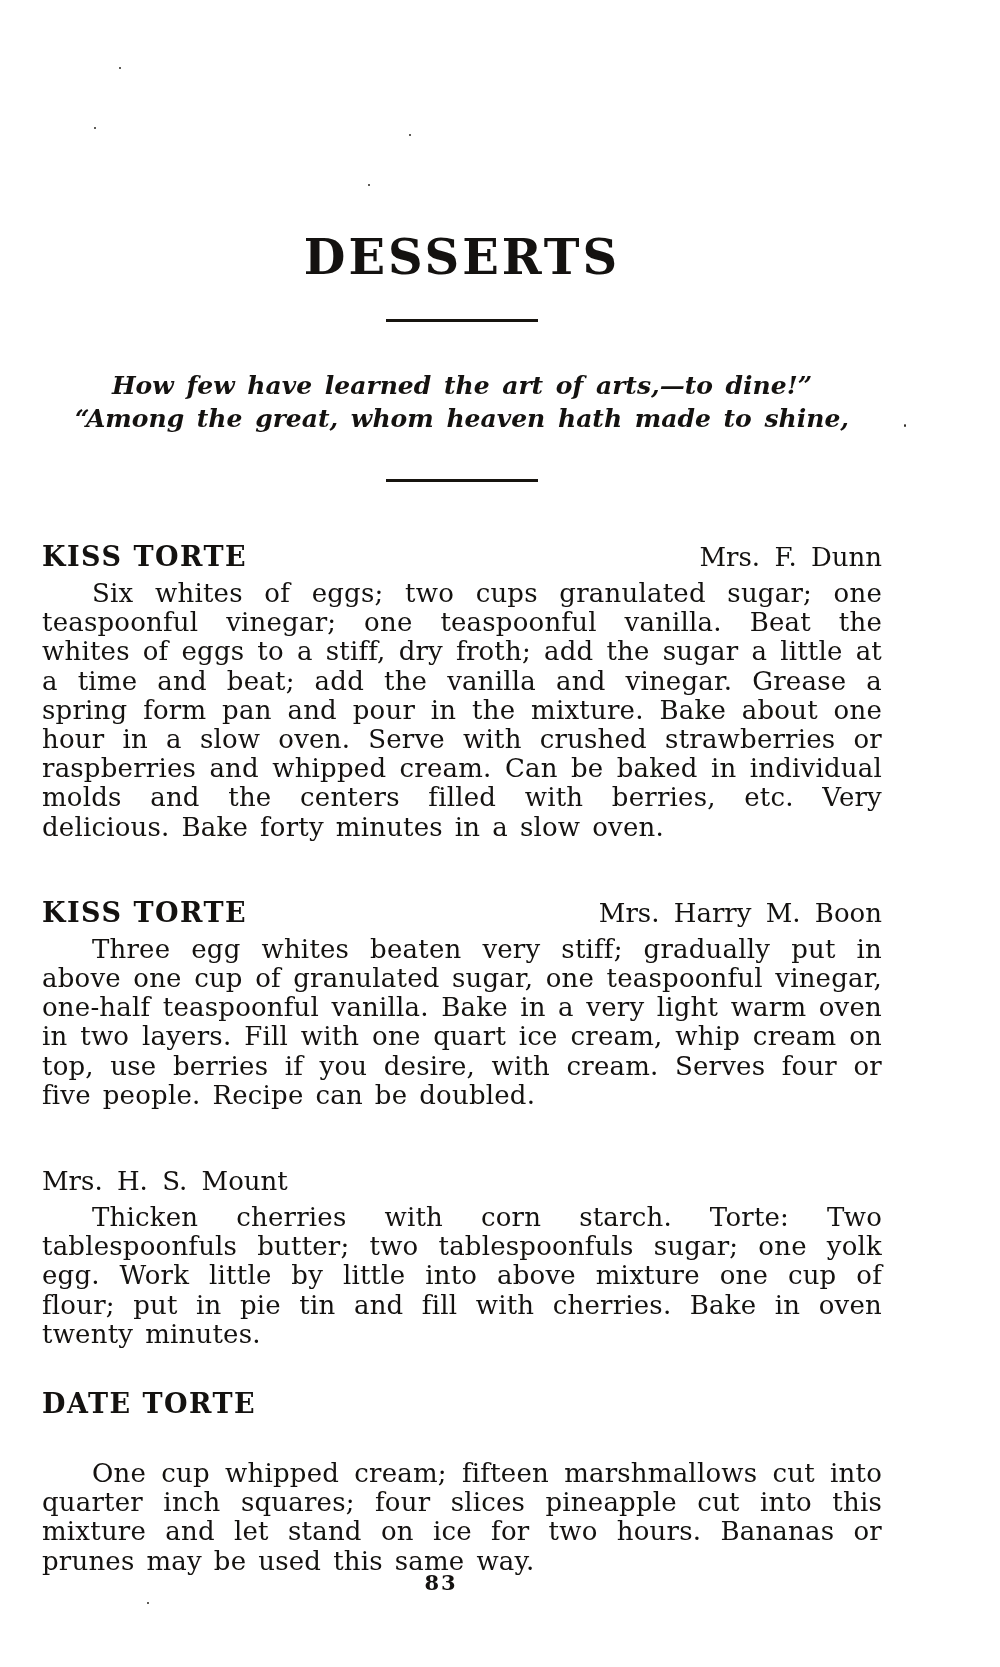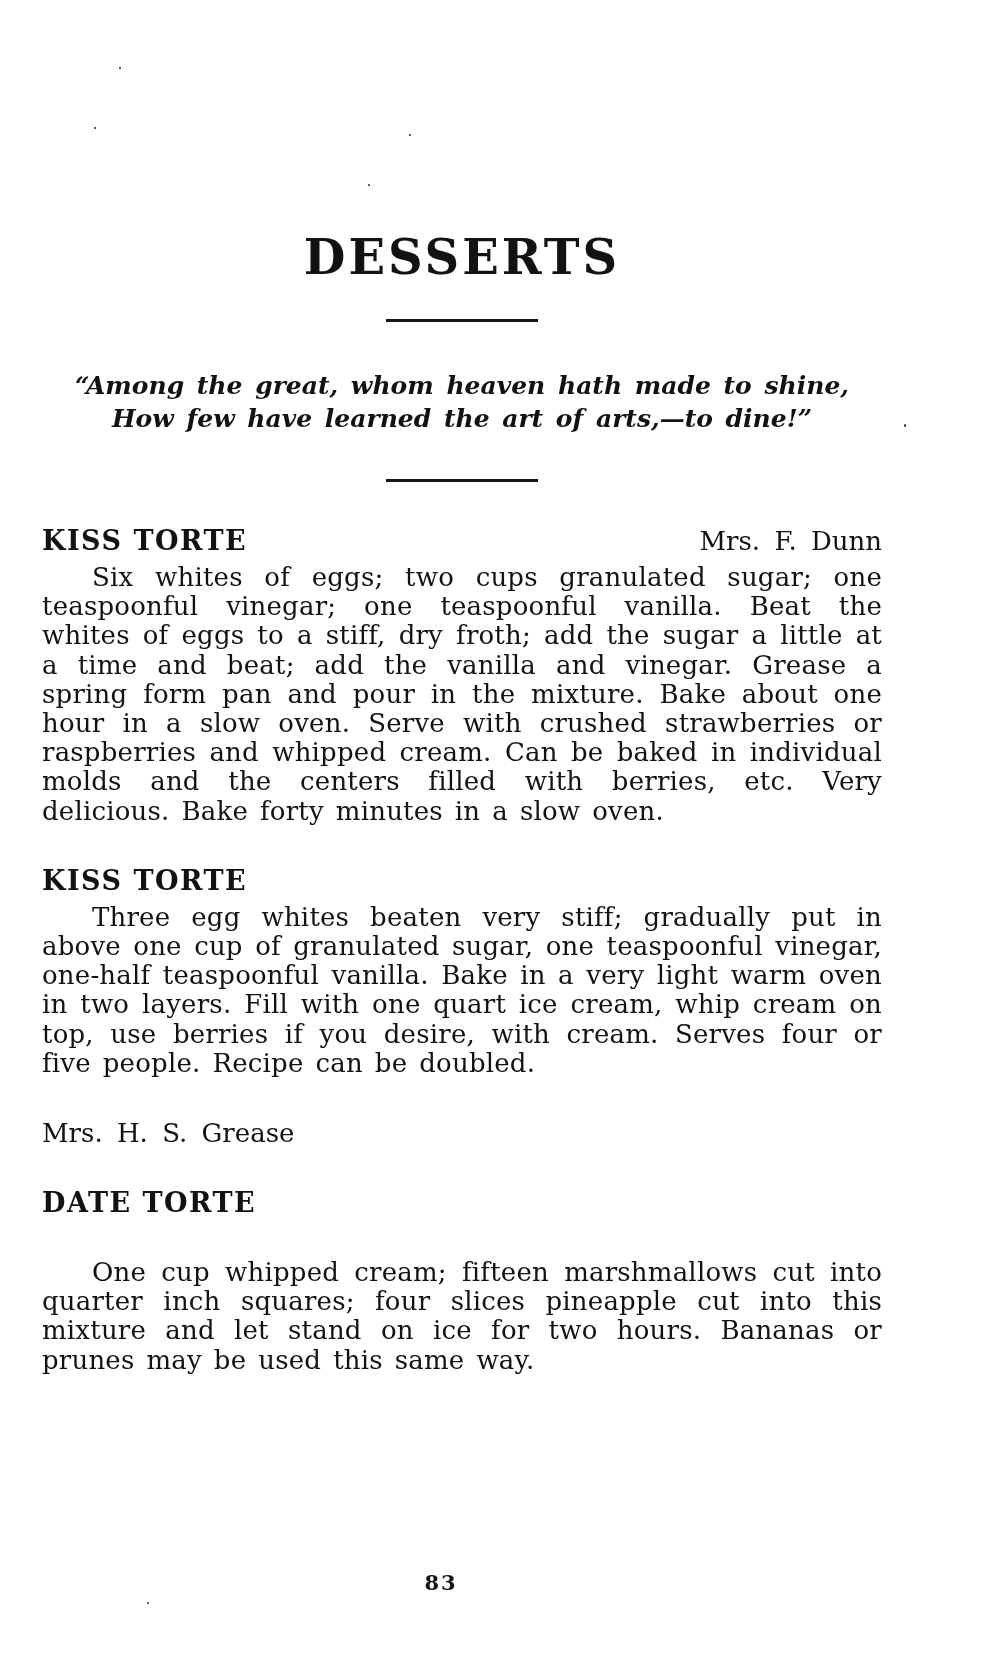--- a/index.html
+++ b/index.html
@@ -60,20 +60,21 @@
   .recipe-title {
     font-size: 27px;
     font-weight: bold;
     letter-spacing: 1.5px;
     line-height: 30px;
   }
   .recipe-author {
     font-size: 26px;
     line-height: 30px;
     word-spacing: 6px;
+    margin-top: 16px;
   }
   .recipe-body {
     margin: 7px 0 0 0;
     font-size: 26px;
     line-height: 29.2px;
     text-align: justify;
     text-indent: 50px;
     word-spacing: 3.5px;
     letter-spacing: 0.2px;
   }
@@ -96,47 +97,49 @@
 </head>
 <body>
 
 <div class="page">
 
   <h1 class="page-title">DESSERTS</h1>
 
   <div class="rule rule-top"></div>
 
   <div class="epigraph">
+    <div>How few have learned the art of arts,—to dine!”</div>
     <div>“Among the great, whom heaven hath made to shine,</div>
-    <div>How few have learned the art of arts,—to dine!”</div>
   </div>
 
   <div class="rule rule-bottom"></div>
 
   <div class="content">
 
     <section class="recipe" style="margin-top:44px">
       <div class="recipe-head">
         <span class="recipe-title">KISS TORTE</span>
         <span class="recipe-author">Mrs. F. Dunn</span>
       </div>
       <p class="recipe-body">Six whites of eggs; two cups granulated sugar; one teaspoonful vinegar; one teaspoonful vanilla.  Beat the whites of eggs to a stiff, dry froth; add the sugar a little at a time and beat; add the vanilla and vinegar.  Grease a spring form pan and pour in the mixture.  Bake about one hour in a slow oven.  Serve with crushed strawberries or raspberries and whipped cream.  Can be baked in individual molds and the centers filled with berries, etc.  Very delicious.  Bake forty minutes in a slow oven.</p>
     </section>
 
     <section class="recipe">
       <div class="recipe-head">
         <span class="recipe-title">KISS TORTE</span>
+        <span class="recipe-author">Mrs. Harry M. Boon</span>
       </div>
       <p class="recipe-body">Three egg whites beaten very stiff; gradually put in above one cup of granulated sugar, one teaspoonful vinegar, one-half teaspoonful vanilla.  Bake in a very light warm oven in two layers.  Fill with one quart ice cream, whip cream on top, use berries if you desire, with cream.  Serves four or five people.  Recipe can be doubled.</p>
     </section>
 
     <section class="recipe">
       <div class="recipe-head">
-        <span class="recipe-author">Mrs. H. S. Grease</span>
+        <span class="recipe-author">Mrs. H. S. Mount</span>
       </div>
+      <p class="recipe-body">Thicken cherries with corn starch.  Torte:  Two tablespoonfuls butter; two tablespoonfuls sugar; one yolk egg.  Work little by little into above mixture one cup of flour; put in pie tin and fill with cherries.  Bake in oven twenty minutes.</p>
     </section>
 
     <section class="recipe">
       <div class="recipe-head">
         <span class="recipe-title">DATE TORTE</span>
       </div>
     </section>
 
     <section class="recipe">
       <p class="recipe-body">One cup whipped cream; fifteen marshmallows cut into quarter inch squares; four slices pineapple cut into this mixture and let stand on ice for two hours.  Bananas or prunes may be used this same way.</p>

